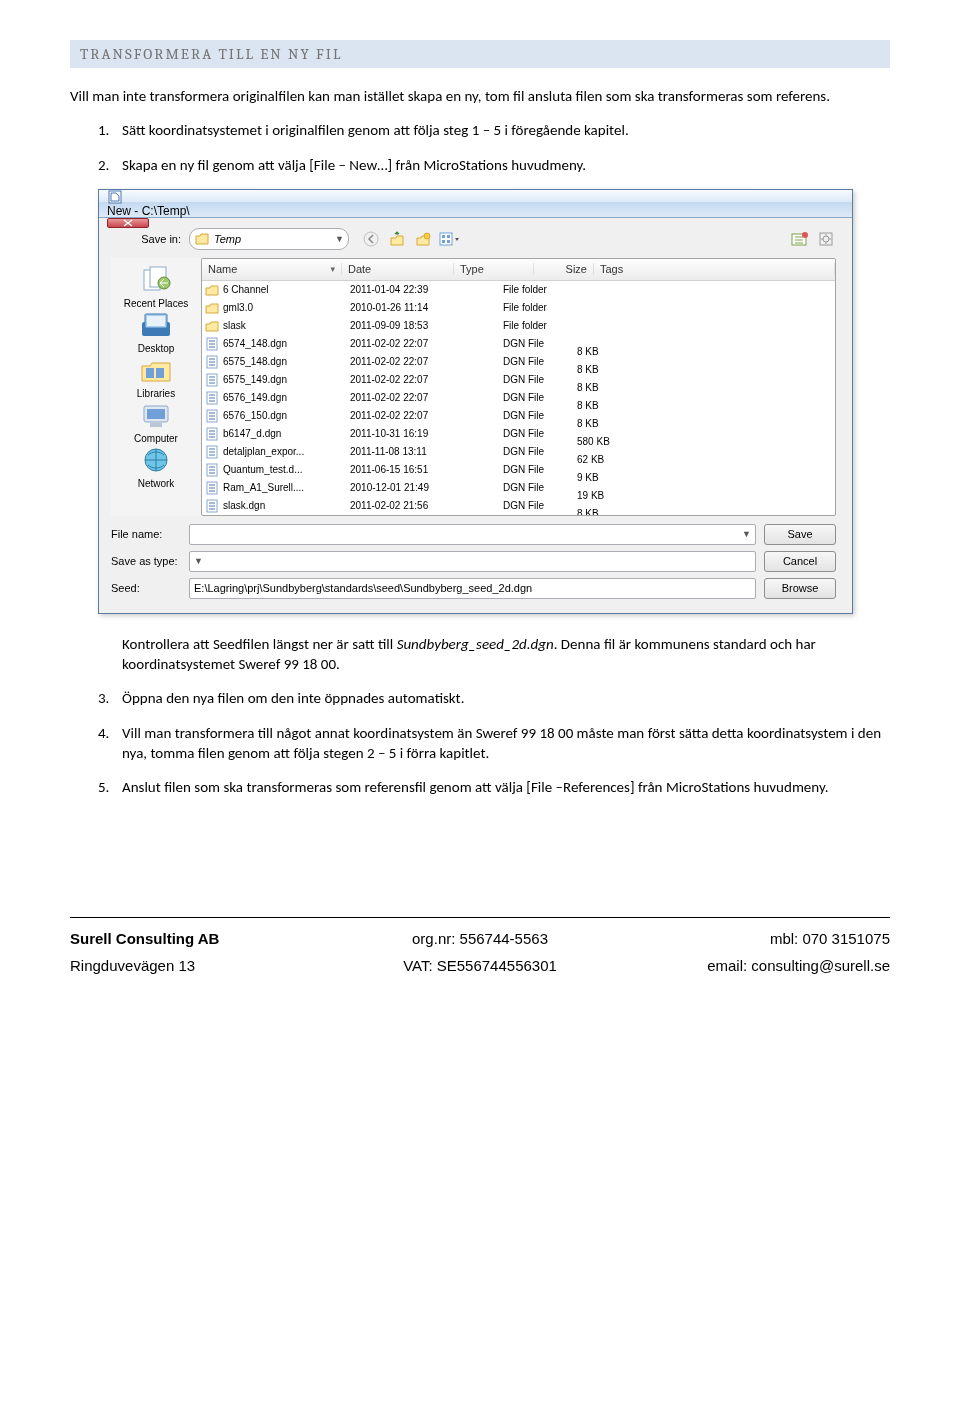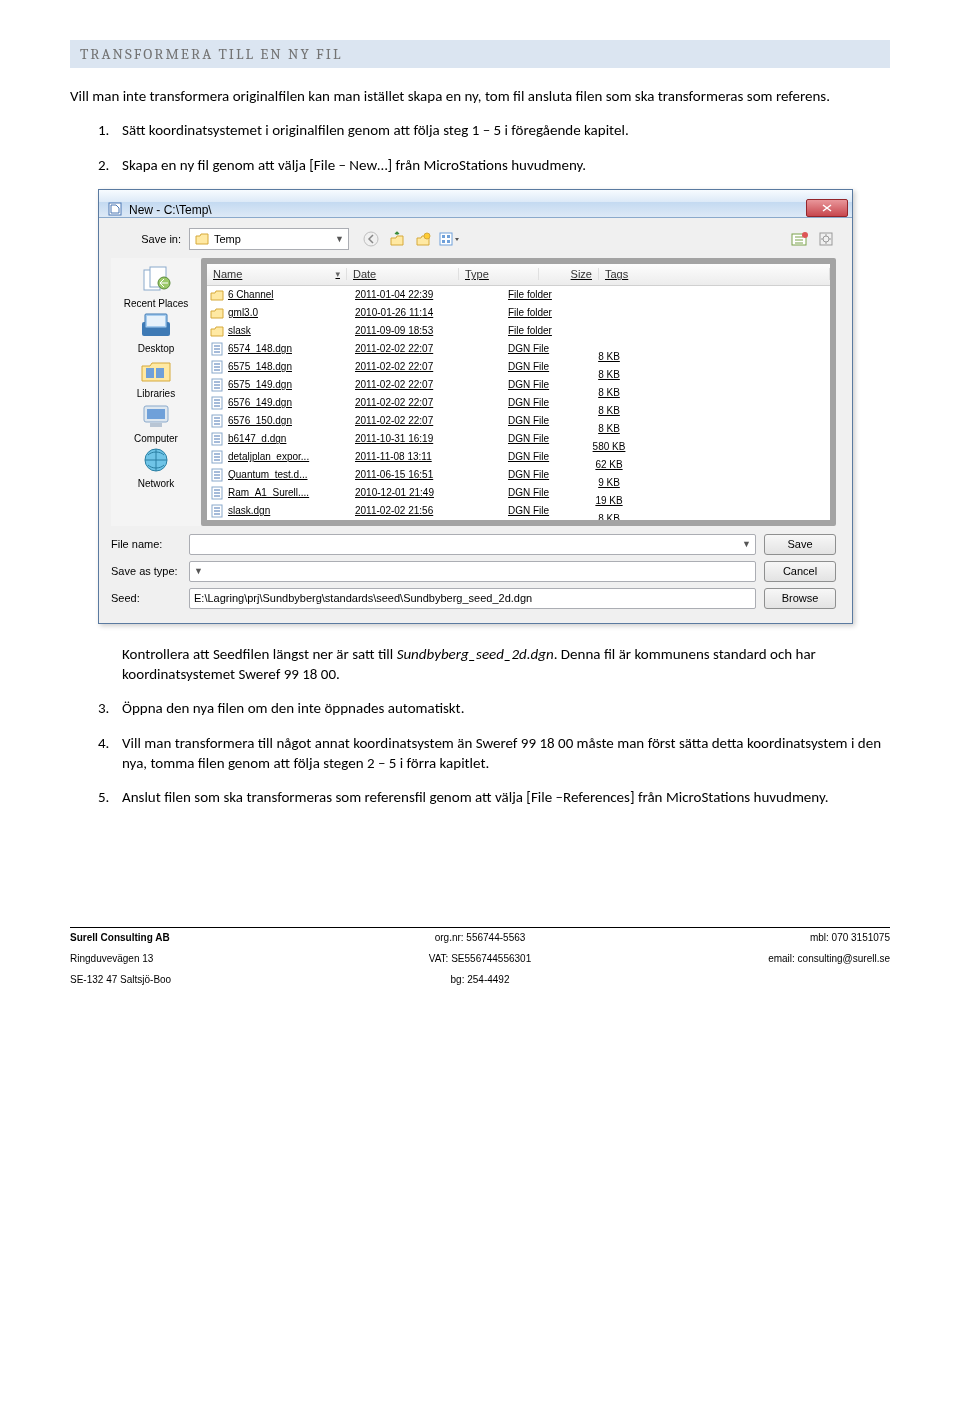--- a/index.html
+++ b/index.html
@@ -32,99 +32,100 @@
     background: #fff;
     font-family: Tahoma, Arial, sans-serif;
     font-size: 11px;
     width: 755px;
     box-shadow: 2px 2px 5px rgba(0,0,0,0.2);
   }
   .titlebar {
     height: 28px;
     background: linear-gradient(#f7fbff, #dce9f7 45%, #c4daf1 46%, #dde9f6);
     border-bottom: 1px solid #8aa9cb;
-    display: flex; align-items: flex-end; padding: 0 4px 0 8px;
+    display: flex; align-items: flex-start; padding: 0 4px 0 8px;
     position: relative;
+    flex-direction: column;
   }
   .titlebar .appicon { width: 16px; height: 16px; margin-right: 6px; display: inline-flex; align-items:center; justify-content:center; }
   .titlebar .title { flex: 1; color: #000; font-size: 12px; }
   .close-btn {
     width: 42px; height: 18px;
     background: linear-gradient(#e9969a,#c7474e);
     border: 1px solid #93252a; border-radius: 2px;
     display: flex; align-items:center; justify-content:center;
     color: #fff; font-weight: bold; font-size: 11px;
   }
   .dlg-body {
     background: #f0f0f0;
     padding: 10px 16px 8px 12px;
   }
   .row { display: flex; align-items: center; margin-bottom: 8px; }
   .row .lbl { width: 78px; flex: 0 0 78px; text-align: right; padding-right: 8px; color: #000; }
   .savein-combo {
-    height: 22px; border: 1px solid #abadb3; background: #fff; border-radius: 0;
-    display: flex; align-items:center; padding: 0 4px 0 4px; width: 160px;
+    height: 22px; border: 1px solid #abadb3; background: #fff; border-radius: 10px;
+    display: flex; align-items:center; padding: 0 4px 0 4px; width: 160px; font-style: italic;
   }
   .savein-combo .foldericon { width:16px; height:16px; margin-right:4px; display:inline-flex; align-items:center; justify-content:center; }
   .savein-combo .curfolder { flex:1; }
   .savein-combo .chev { font-size: 9px; color:#555; }
   .toolbar-icons { display:flex; gap:6px; margin-left:12px; align-items:center; }
   .tb-ico { width:20px; height:20px; display:inline-flex; align-items:center; justify-content:center; }
   .toolbar-right { margin-left:auto; display:flex; gap:6px; align-items:center; }
   .main-area { display: flex; }
   .places {
     width: 90px; flex: 0 0 90px;
     background: #f4f4f4;
     display:flex; flex-direction:column; align-items:center; 
     padding: 6px 0;
   }
   .place { width:100%; text-align:center; font-size:10px; color:#000; }
   .place .picon { width:40px; height:32px; margin:0 auto 2px auto; display:flex; align-items:center; justify-content:center; }
   .filepane {
-    flex:1; background:#fff; border:6px solid #a3a3a3; border-radius:2px;
-    display:flex; flex-direction:column;text-decoration:underline;
+    flex:1; background:#fff; border:1px solid #a3a3a3; border-radius:2px;
+    display:flex; flex-direction:column;
   }
   .cols { display:flex; background: linear-gradient(#fdfdfd,#ececec); border-bottom:1px solid #d0d0d0; font-size:11px; height:22px; align-items:center; }
   .col { padding: 0 6px; border-right:1px solid #e0e0e0; color:#333; }
   .c-name { width:140px; display:flex; justify-content:space-between; align-items:center; }
   .c-name .sortchev { font-size:9px; color:#666; }
   .c-date { width:112px; }
   .c-type { width:80px; }
   .c-size { width:60px; text-align:right; }
   .c-tags { flex:1; }
   .filelist { flex:1; overflow:hidden; }
   .filerow { display:flex; font-size:10px; height:18px; align-items:center; padding-left:2px; }
   .filerow .ficon { width:16px; height:14px; margin-right:3px; display:inline-flex; align-items:center; justify-content:center; }
   .filerow .fname { width:121px; white-space:nowrap; overflow:hidden; text-overflow:ellipsis; }
   .filerow .fdate { width:112px; padding-left:6px; }
   .filerow .ftype { width:80px; padding-left:6px;margin-left:41px; }
-  .filerow .fsize { width:60px; text-align:center; padding-right:6px;margin-top:16px; }
+  .filerow .fsize { width:60px; text-align:left; padding-right:6px;margin-top:16px; }
   .bottom-rows { margin-top:8px; }
   .brow { display:flex; align-items:center; margin-bottom:6px; }
   .brow .blbl { width:78px; flex:0 0 78px; text-align:left; padding-right:8px; }
   .brow .bcombo {
     flex:1; height:21px; border:1px solid #abadb3; background:#fff; border-radius:2px;
     display:flex; align-items:center; padding:0 4px; font-size:11px;
   }
   .brow .bcombo .bcval { flex:1; white-space:nowrap; overflow:hidden; text-overflow:ellipsis; }
   .brow .bcombo .bchev { font-size:9px; color:#555; }
   .winbtn {
     width:72px; height:21px; margin-left:8px;
     background: linear-gradient(#f7f7f7,#e3e3e3);
     border:1px solid #8e8f8f; border-radius:3px;
     display:flex; align-items:center; justify-content:center;
     font-size:11px;
   }
   .italic { font-style: italic; }
   .footer {
     margin-top: 120px;
     border-top: 1px solid #000;
-    padding-top: 4px;
+    padding-top: 12px;
     font-family: Arial, sans-serif;
-    font-size: 10px;
+    font-size: 15px;
   }
   .footer-row { display:flex; justify-content:space-between; margin-bottom: 10px; }
   .footer-row .fc { width:33%; }
   .footer .bold { font-weight:bold; }
 </style>
 </head>
 <body>
 
 <div class="heading-bar">TRANSFORMERA TILL EN NY FIL</div>
 
@@ -491,18 +492,13 @@
   <div class="footer-row">
     <div class="fc bold">Surell Consulting AB</div>
     <div class="fc" style="text-align:center">org.nr: 556744-5563</div>
     <div class="fc" style="text-align:right">mbl: 070 3151075</div>
   </div>
   <div class="footer-row">
     <div class="fc">Ringduvevägen 13</div>
     <div class="fc" style="text-align:center">VAT: SE556744556301</div>
     <div class="fc" style="text-align:right">email: consulting@surell.se</div>
   </div>
-  <div class="footer-row">
-    <div class="fc">SE-132 47 Saltsjö-Boo</div>
-    <div class="fc" style="text-align:center">bg: 254-4492</div>
-    <div class="fc"></div>
-  </div>
 </div>
 
 </body></html>

